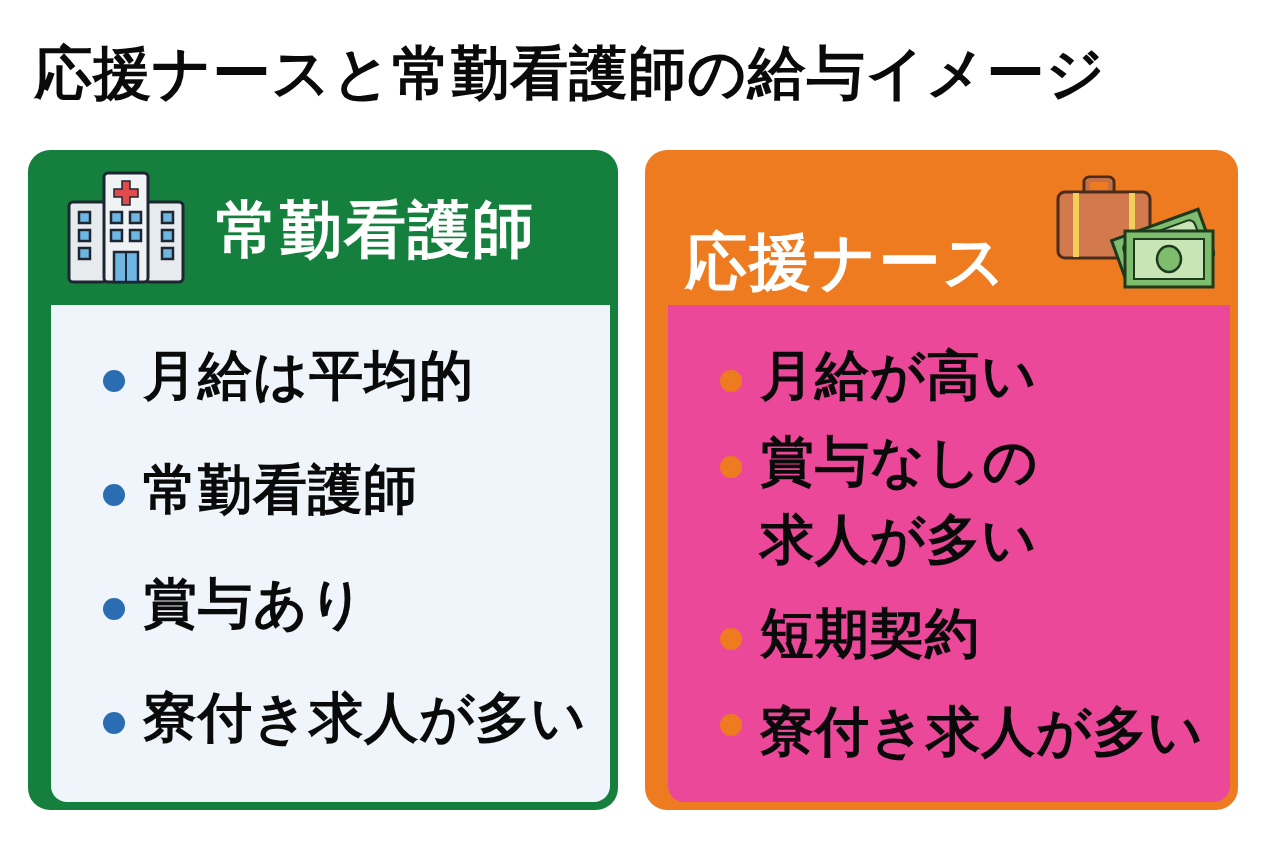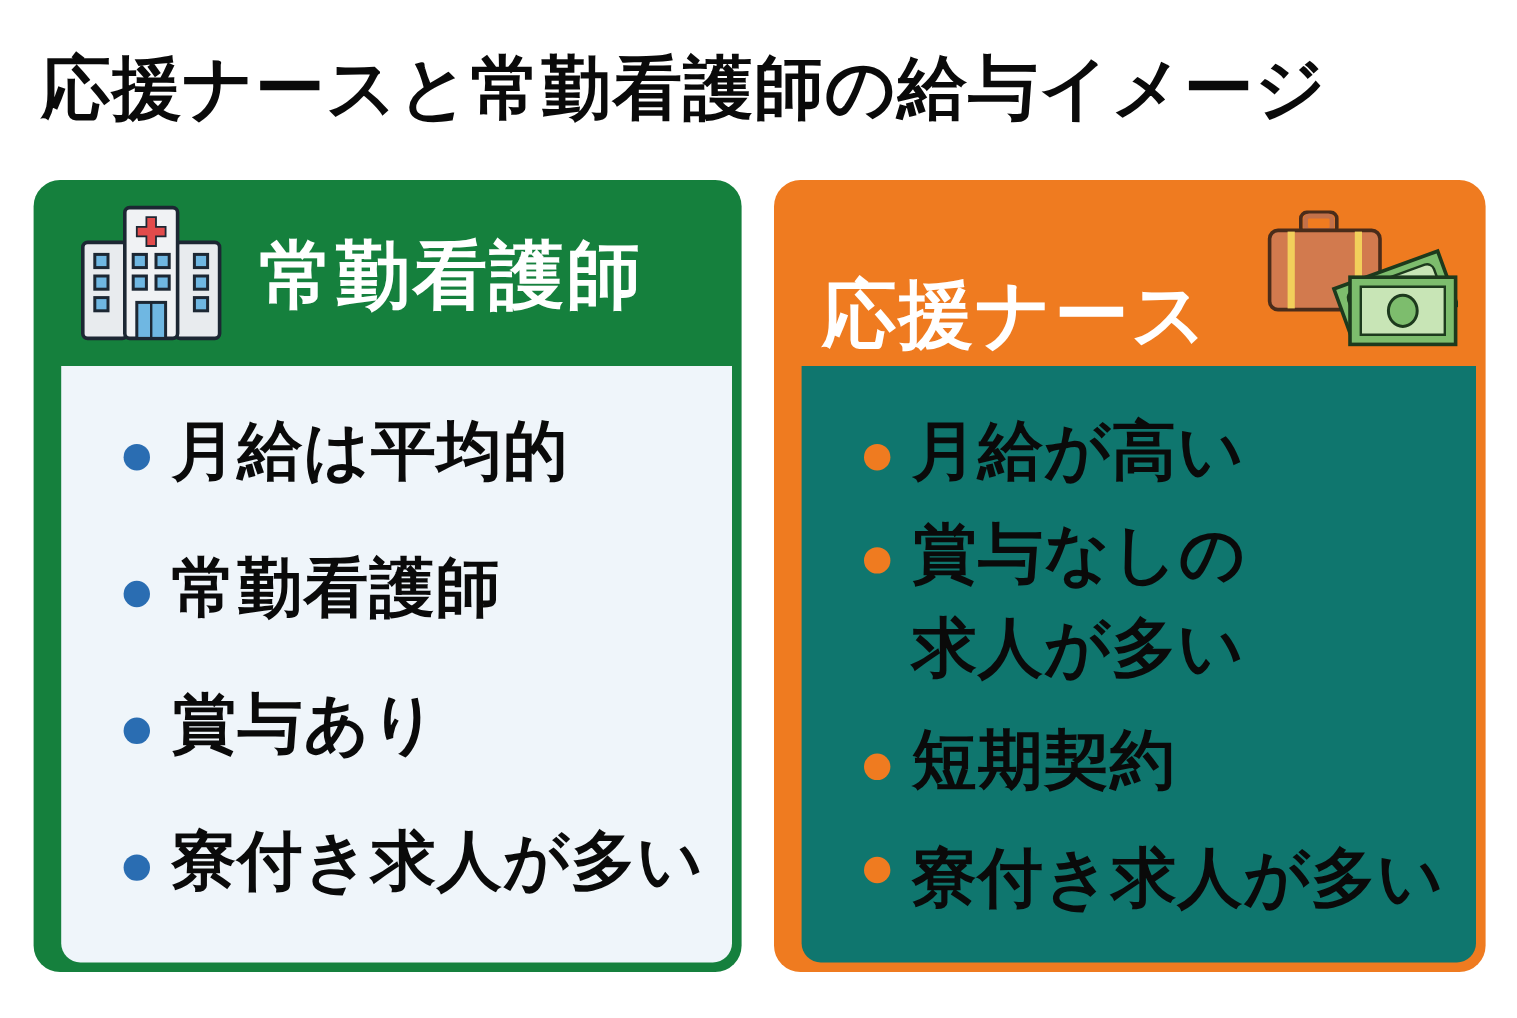--- a/index.html
+++ b/index.html
@@ -69,21 +69,21 @@
     .card-body {
       position: absolute;
       left: 8px;
       right: 8px;
       top: 155px;
       bottom: 8px;
       border-radius: 0 0 16px 16px;
       margin-left: 15px;
     }
     .card.left .card-body { background: #eff5fa; }
-    .card.right .card-body { background: #0f766e; }
+    .card.right .card-body { background: #ec4899; }
     .items {
       list-style: none;
       margin: 0;
       padding: 0;
       position: absolute;
       left: 0;
       right: 0;
       top: 0;
     }
     .item {

